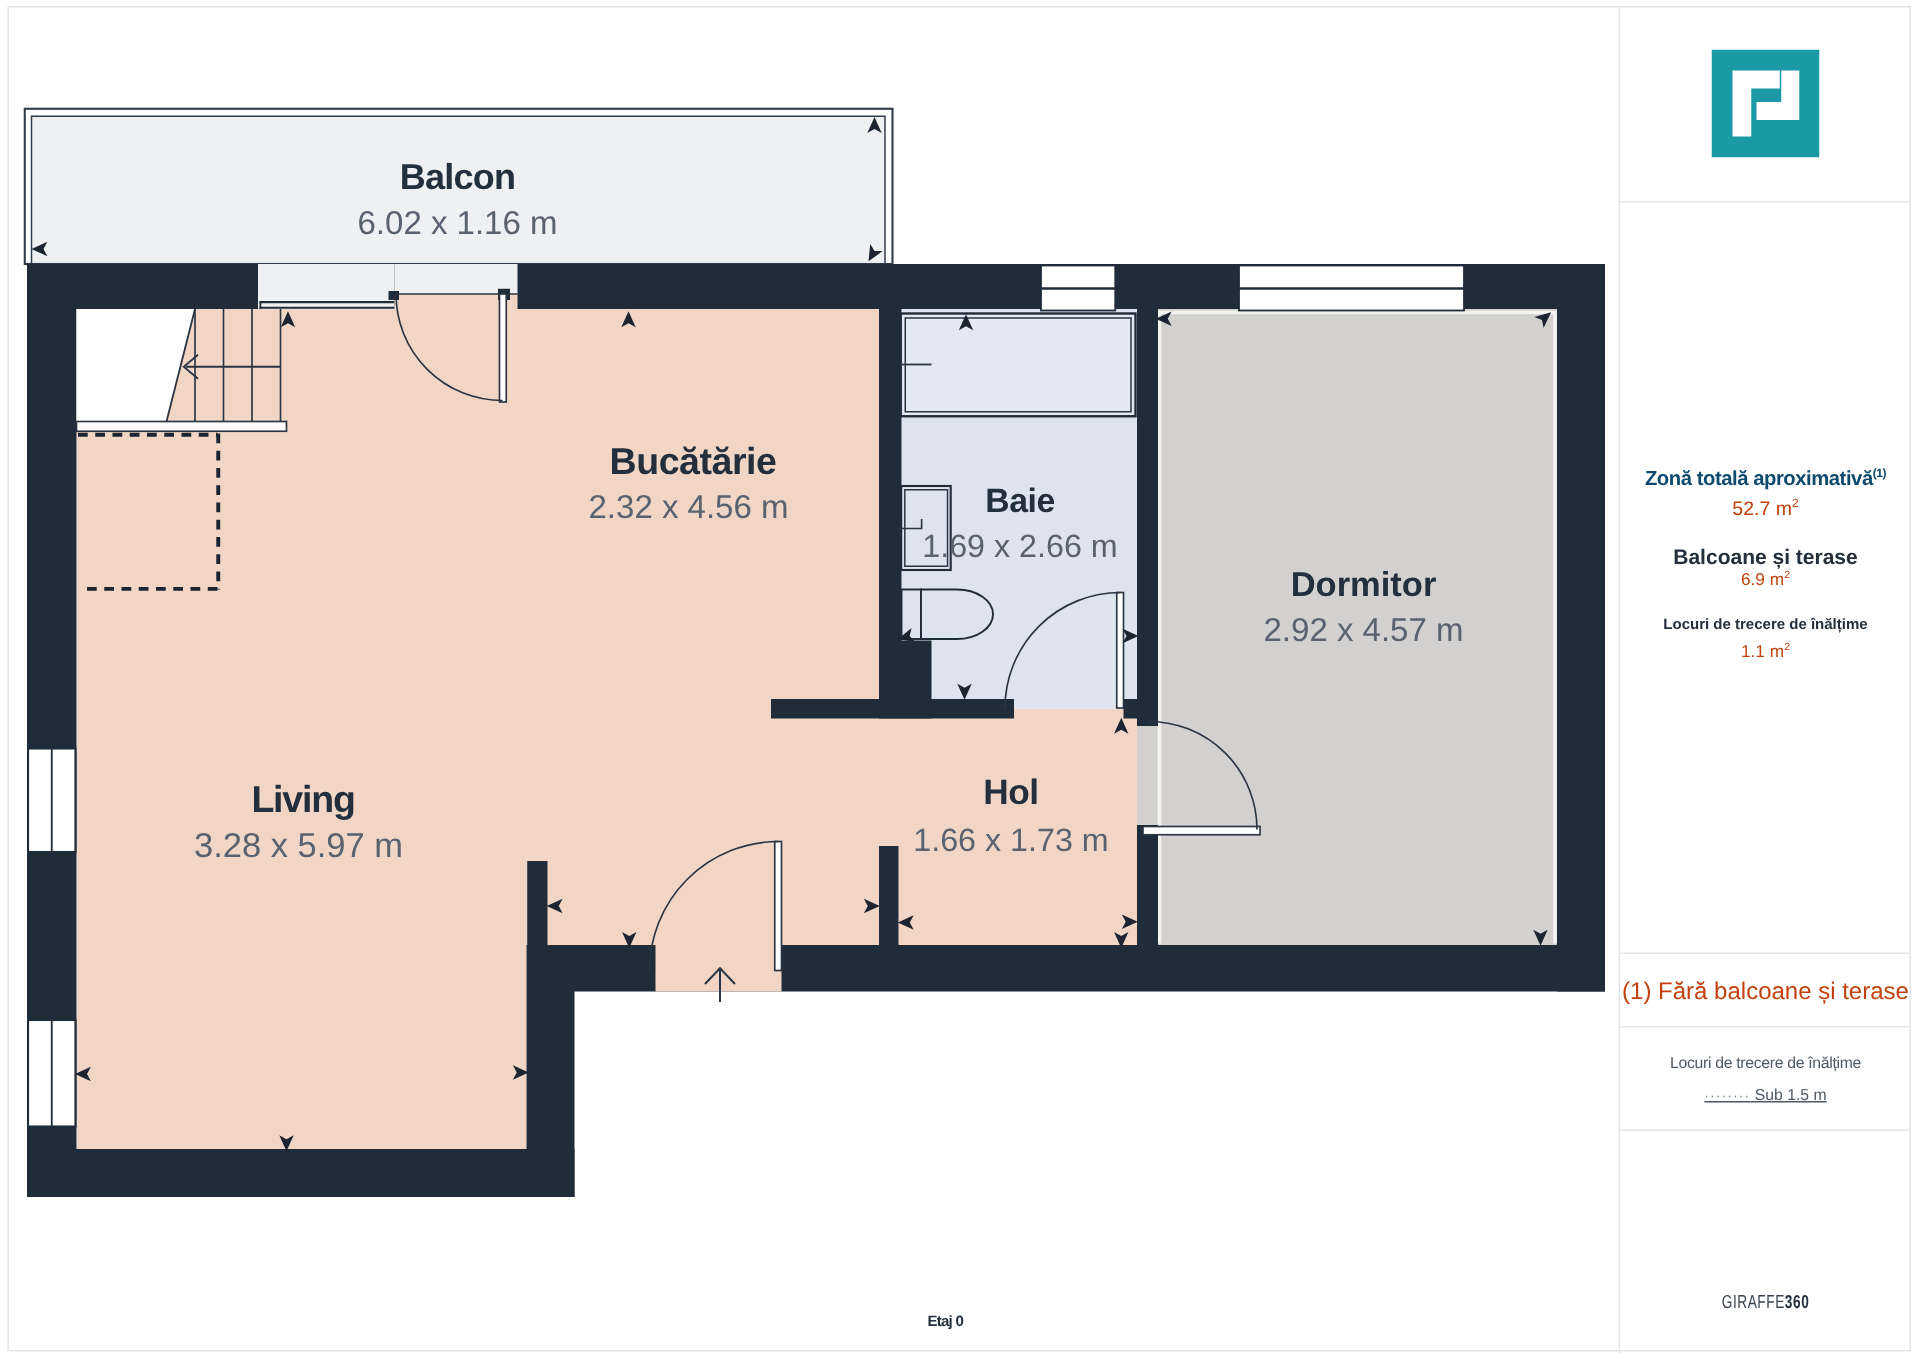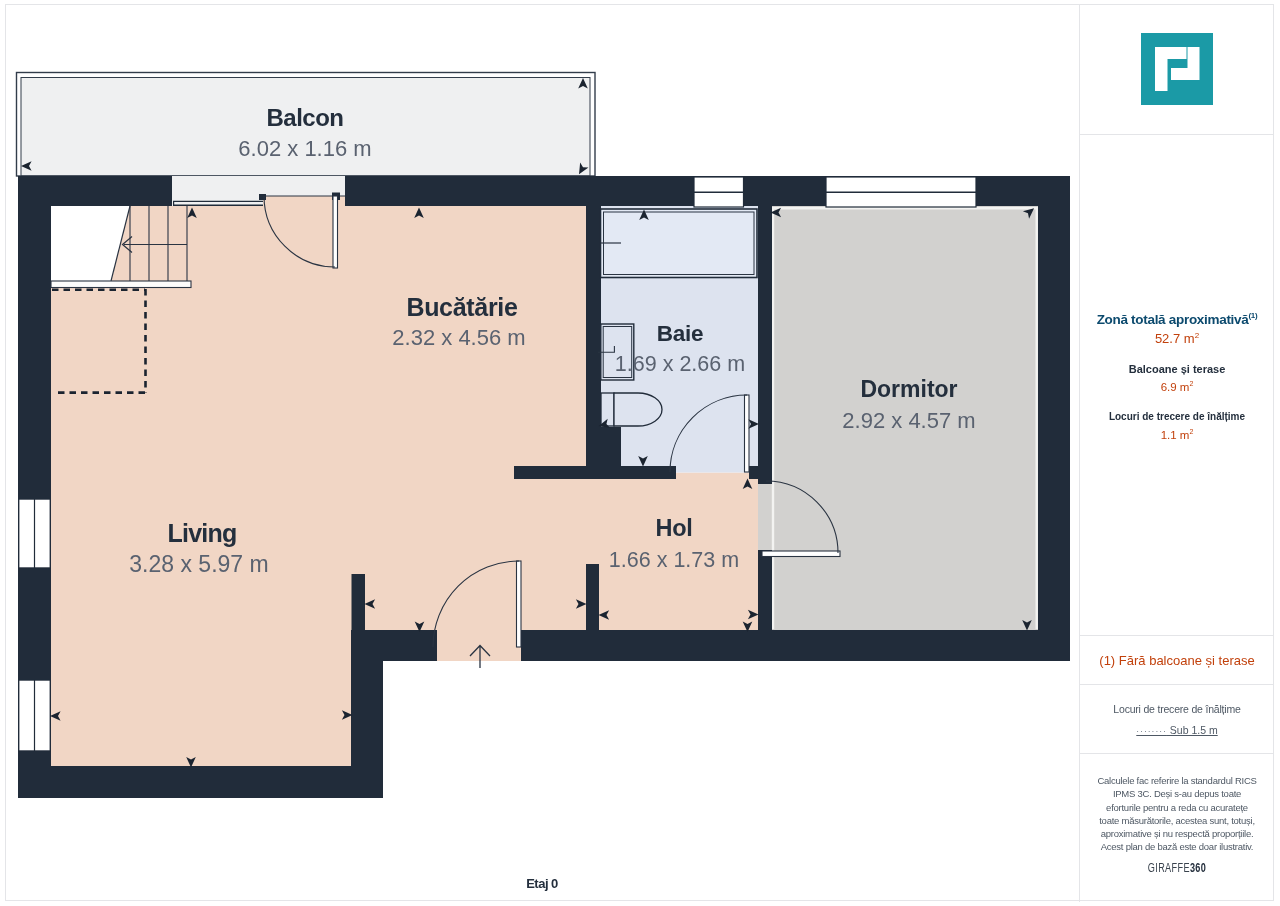--- a/index.html
+++ b/index.html
@@ -27,35 +27,34 @@
 <div class="hdiv" style="top:753px;"></div>
 
 <svg style="position:absolute;left:1141px;top:33px;" width="72" height="72" viewBox="0 0 72 72">
   <rect x="0" y="0" width="72" height="72" fill="#1b9aa6"></rect>
   <path d="M14,14 H45.5 V26 H26.5 V58 H14 Z" fill="#fff"></path>
   <path d="M46.5,14 H58.5 V47 H30 V35 H46.5 Z" fill="#fff"></path>
 </svg>
 
 <div class="sbtxt" style="top:310.5px;font-size:13.5px;font-weight:bold;color:#0c4a6e;letter-spacing:-0.3px;">Zonă totală aproximativă<sup style="font-size:8px;">(1)</sup></div>
 <div class="sbtxt" style="top:331px;font-size:13px;">52.7 m<sup style="font-size:8px;">2</sup></div>
-<div class="sbtxt" style="top:362.5px;font-size:11px;font-weight:bold;color:#242f3d;">Balcoane și terase</div>
+<div class="sbtxt" style="top:362.5px;font-size:14px;font-weight:bold;color:#242f3d;">Balcoane și terase</div>
 <div class="sbtxt" style="top:379.5px;font-size:11.5px;">6.9 m<sup style="font-size:7px;">2</sup></div>
 <div class="sbtxt" style="top:410.5px;font-size:10px;font-weight:bold;color:#242f3d;">Locuri de trecere de înălțime</div>
 <div class="sbtxt" style="top:427.5px;font-size:11.5px;">1.1 m<sup style="font-size:7px;">2</sup></div>
 
-<div class="sbtxt" style="top:653px;font-size:13px;">(1) Fără balcoane și terase</div>
+<div class="sbtxt" style="top:653px;font-size:16px;">(1) Fără balcoane și terase</div>
 
 <div class="sbtxt" style="top:703px;font-size:10.5px;letter-spacing:-0.2px;color:#4e5864;">Locuri de trecere de înălțime</div>
 <div class="sbtxt" style="top:723.5px;font-size:10.5px;color:#4e5864;text-decoration:underline;"><span style="letter-spacing:1px;color:#6a7480;font-size:8.5px;">········</span>&nbsp;Sub 1.5 m</div>
 
-<div class="sbtxt" style="top:774px;font-size:9.5px;line-height:13.3px;letter-spacing:-0.25px;color:#4e5864;">Calculele fac referire la standardul RICS<br>IPMS 3C. Deși s-au depus toate<br>eforturile pentru a reda cu acuratețe<br>toate măsurătorile, acestea sunt, totuși,<br>aproximative și nu respectă proporțiile.<br>Acest plan de bază este doar ilustrativ.</div>
 
 <div class="sbtxt" style="top:861px;font-size:12.5px;color:#39424d;transform:scaleX(0.73);letter-spacing:0.5px;">GIRAFFE<b style="color:#242f3d;">360</b></div>
 
-<div style="position:absolute;left:442px;top:876px;width:200px;text-align:center;font-size:13px;font-weight:bold;color:#242f3d;letter-spacing:-0.5px;">Etaj 0</div>
+<div style="position:absolute;left:442px;top:876px;width:200px;text-align:right;font-size:10px;font-weight:bold;color:#242f3d;letter-spacing:-0.5px;">Etaj 0</div>
 
 <svg style="position:absolute;left:0;top:0;" width="1080" height="906" viewBox="0 0 1080 906">
 <g>
 
 <path d="M51,206 H586 V631 H351 V766 H51 Z" fill="#f1d6c5"></path>
 
 <rect x="586" y="472.5" width="172" height="158.5" fill="#f1d6c5"></rect>
 
 <rect x="601" y="206" width="157" height="266.5" fill="#dde3ef"></rect>
 

